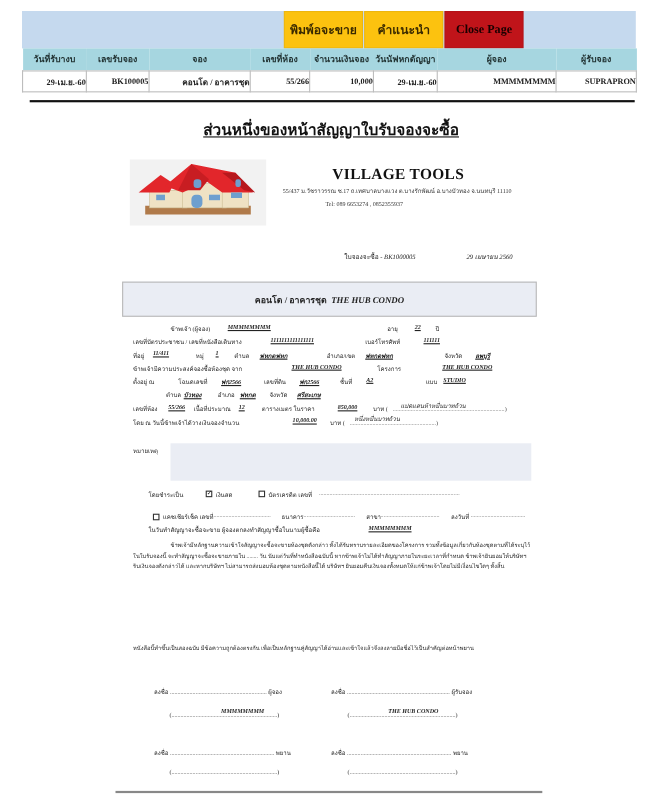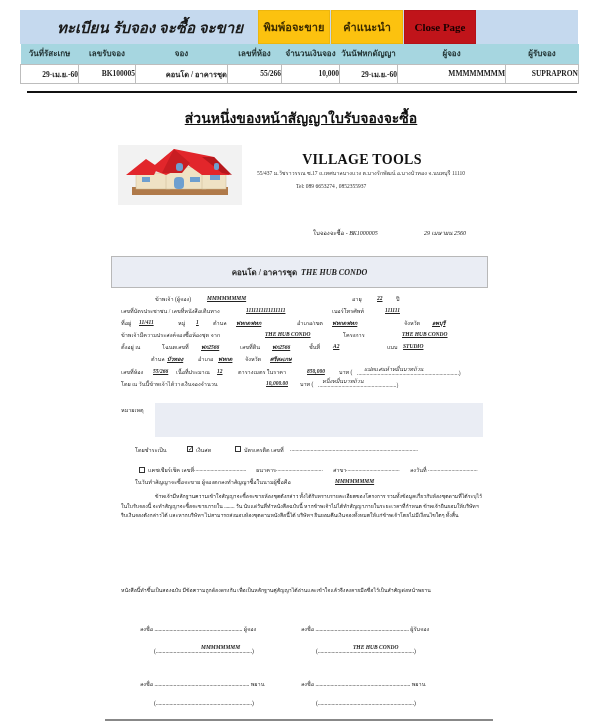--- a/index.html
+++ b/index.html
@@ -80,40 +80,39 @@
   .para .indent { display: inline-block; width: 34px; }
 
   .sig-line { position: absolute; font-size: 5.5px; color: #222; white-space: nowrap; }
 
   .bottom-rule { position: absolute; left: 105px; top: 719px; width: 388px; height: 2px; background: #888; }
 </style>
 </head>
 <body>
 
 <div class="topbar">
-  <div class="title">ทะเบียน รับจอง จะซื้อ จะขาย</div>
   <div class="btn btn-print">พิมพ์อจะขาย</div>
   <div class="btn btn-close">Close Page</div>
   <div class="btn btn-guide">คำแนะนำ</div>
 </div>
 
 <table class="grid">
   <colgroup>
     <col style="width:58px">
       <col style="width:57px">
       <col style="width:92px">
       <col style="width:54px">
     <col style="width:58px">
       <col style="width:58px">
       <col style="width:108px">
       <col style="width:73px">
   </colgroup>
   <thead>
     <tr>
-      <th>วันที่รัสะเกษ</th>
+      <th>วันที่รับางบ</th>
       <th>เลขรับจอง</th>
       <th>จอง</th>
       <th>เลขที่ห้อง</th>
       <th>จำนวนเงินจอง</th>
       <th>วันนัฟหกดัญญา</th>
       <th>ผู้จอง</th>
       <th>ผู้รับจอง</th>
     </tr>
   </thead>
   <tbody>

